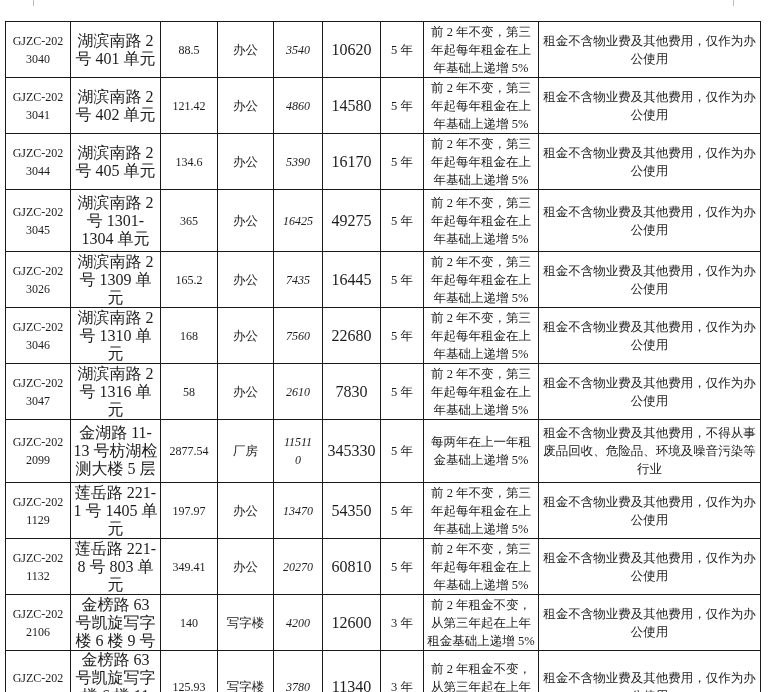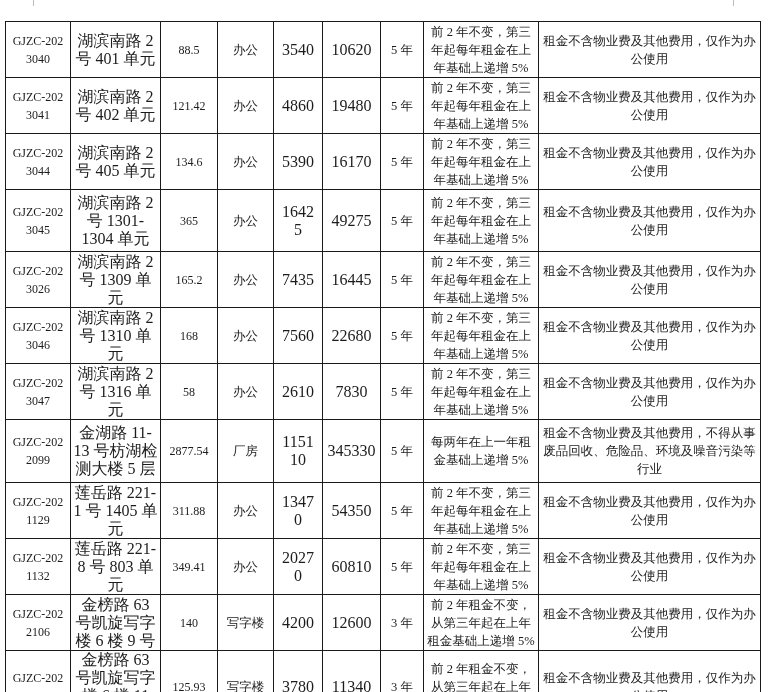--- a/index.html
+++ b/index.html
@@ -42,21 +42,21 @@
     padding: 0 2px;
     overflow: hidden;
   }
   .lease-table tr { height: 56px; }
   .lease-table tr:nth-child(4) { height: 62px; }
   .lease-table tr:nth-child(8) { height: 63px; }
 
   td.c-id      { font-size: 12px; }
   td.c-address { font-size: 16px; }
   td.c-area    { font-size: 12px; }
-  td.c-rent1   { font-size: 16px; padding: 0 7px; word-break: break-all; }
+  td.c-rent1   { font-size: 12px; padding: 0 7px; word-break: break-all; font-style: italic; }
   td.c-rent2   { font-size: 16px; }
   td.c-term    { white-space: nowrap; }
 </style>
 </head>
 <body>
 
 <div class="artifact-line artifact-left"></div>
 <div class="artifact-line artifact-right"></div>
 
 <table class="lease-table">
@@ -83,21 +83,21 @@
     <td class="c-adjustment">前 2 年不变，第三年起每年租金在上年基础上递增 5%</td>
     <td class="c-notes">租金不含物业费及其他费用，仅作为办公使用</td>
   </tr>
 
   <tr>
     <td class="c-id">GJZC-202 3041</td>
     <td class="c-address">湖滨南路 2 号 402 单元</td>
     <td class="c-area">121.42</td>
     <td class="c-usage">办公</td>
     <td class="c-rent1">4860</td>
-    <td class="c-rent2">19480</td>
+    <td class="c-rent2">14580</td>
     <td class="c-term">5 年</td>
     <td class="c-adjustment">前 2 年不变，第三年起每年租金在上年基础上递增 5%</td>
     <td class="c-notes">租金不含物业费及其他费用，仅作为办公使用</td>
   </tr>
 
   <tr>
     <td class="c-id">GJZC-202 3044</td>
     <td class="c-address">湖滨南路 2 号 405 单元</td>
     <td class="c-area">134.6</td>
     <td class="c-usage">办公</td>
@@ -164,21 +164,21 @@
     <td class="c-rent1">115110</td>
     <td class="c-rent2">345330</td>
     <td class="c-term">5 年</td>
     <td class="c-adjustment">每两年在上一年租金基础上递增 5%</td>
     <td class="c-notes">租金不含物业费及其他费用，不得从事废品回收、危险品、环境及噪音污染等行业</td>
   </tr>
 
   <tr>
     <td class="c-id">GJZC-202 1129</td>
     <td class="c-address">莲岳路 221-1 号 1405 单元</td>
-    <td class="c-area">311.88</td>
+    <td class="c-area">197.97</td>
     <td class="c-usage">办公</td>
     <td class="c-rent1">13470</td>
     <td class="c-rent2">54350</td>
     <td class="c-term">5 年</td>
     <td class="c-adjustment">前 2 年不变，第三年起每年租金在上年基础上递增 5%</td>
     <td class="c-notes">租金不含物业费及其他费用，仅作为办公使用</td>
   </tr>
 
   <tr>
     <td class="c-id">GJZC-202 1132</td>

